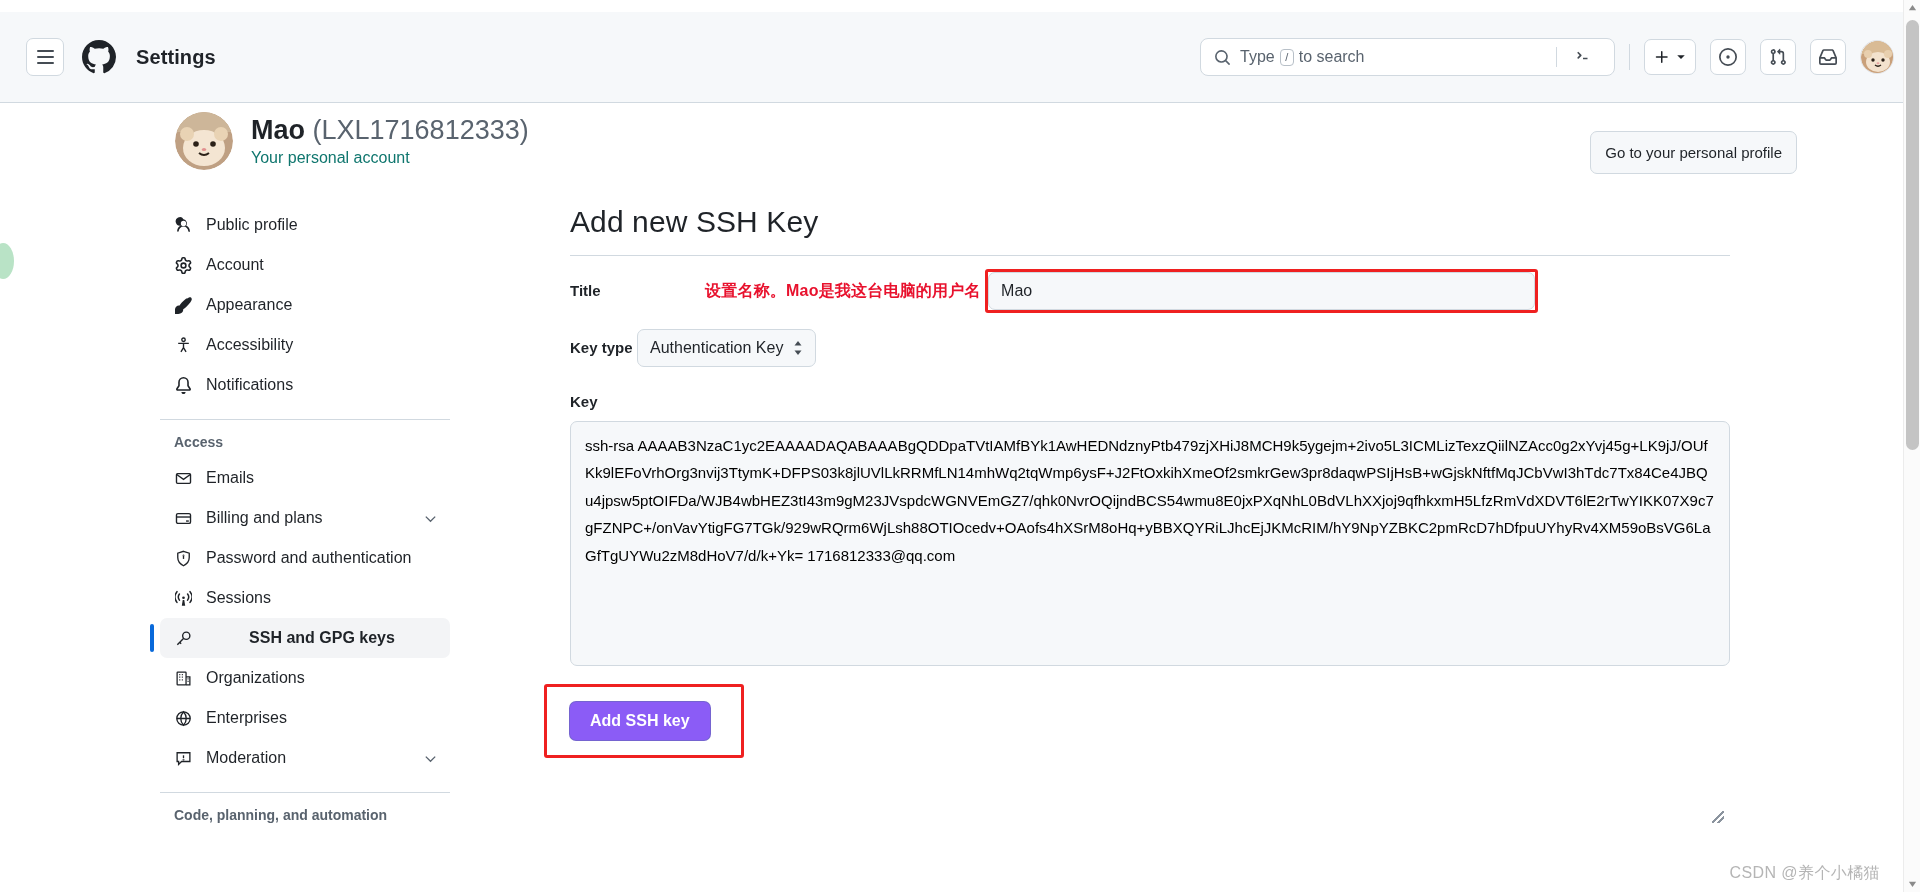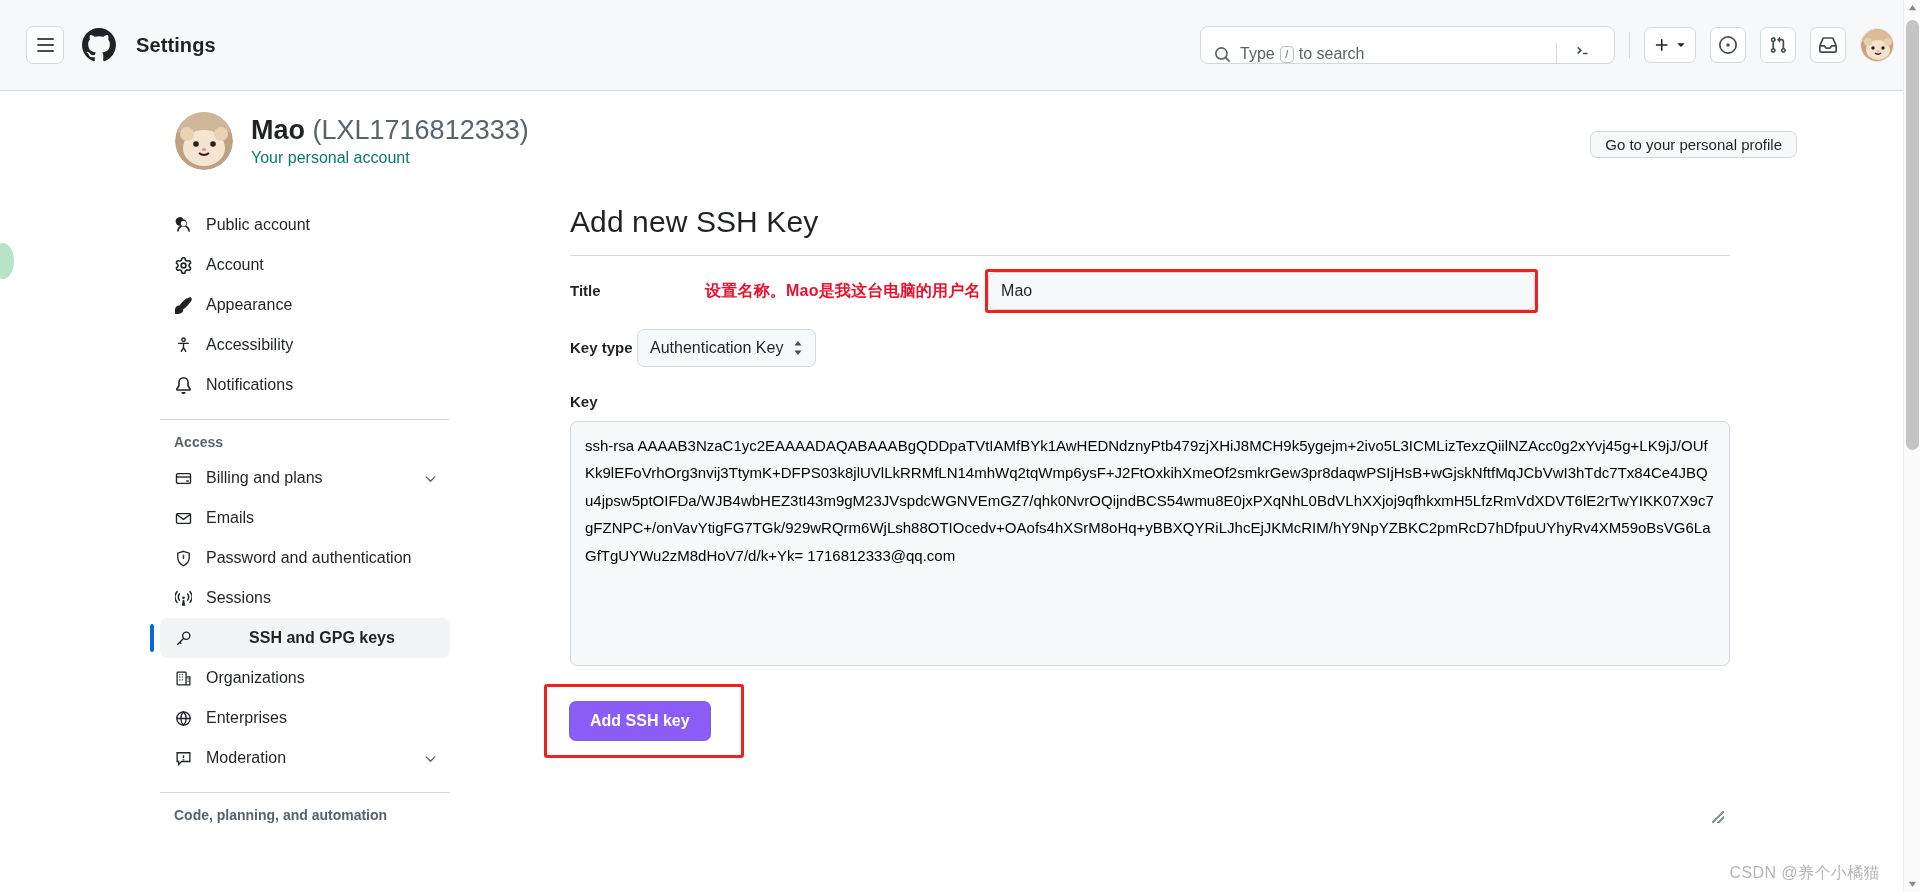--- a/index.html
+++ b/index.html
@@ -8,40 +8,40 @@
     width: 1920px; height: 892px;
     overflow: hidden;
     background: #ffffff;
     font-family: "Liberation Sans", sans-serif;
     color: #1f2328;
   }
   .page { position: relative; width: 1920px; height: 892px; background:#fff; }
 
   
   .header {
-    position: absolute; top: 0; left: 0; right: 0; height: 91px;
+    position: absolute; top: 12px; left: 0; right: 0; height: 91px;
     background: #f6f8fa;
     border-bottom: 1px solid #d1d9e0;
     display: flex; align-items: center;
     padding: 0 26px 0 26px;
   }
   .hamburger {
     width: 38px; height: 38px; border: 1px solid #d1d9e0; border-radius: 7px;
     background: #ffffff; display: flex; flex-direction: column; align-items: center;
     justify-content: center; gap: 4px; cursor: pointer; flex: none;
   }
   .hamburger span { display:block; width: 17px; height: 2px; background: #454c54; border-radius:1px;}
   .gh-logo { margin-left: 18px; flex: none; display:flex; align-items:center;}
   .app-title {
     margin-left: 20px; font-size: 20px; font-weight: 600; color: #1f2328; letter-spacing: .1px;
   }
   .header-right { margin-left: auto; display:flex; align-items:center; gap: 14px; }
   .searchbox {
     width: 415px; height: 38px; border: 1px solid #d1d9e0; border-radius: 8px;
-    background: #ffffff; display: flex; align-items: flex-end; padding: 0 22px 0 13px; gap: 9px;
+    background: #ffffff; display: flex; align-items: center; padding: 0 22px 0 13px; gap: 9px;
     cursor: text;
   }
   .searchbox .sicon { flex:none; display:flex; }
   .search-text {
     font-size: 16px; color: #59636e; display:flex; align-items:center; gap:5px; flex:1;
   }
   .slash-key {
     border: 1px solid #b8c0c8; border-radius: 4px; font-size: 11px; color: #59636e;
     padding: 0px 4px 1px 4px; line-height: 14px; display:inline-block; min-width: 14px; text-align:center;
   }
@@ -75,21 +75,21 @@
     position: absolute; top: 112px; left: 175px; display: flex; align-items: center; gap: 18px;
   }
   .avatar-lg { width: 58px; height: 58px; border-radius: 50%; overflow:hidden; flex:none; }
   .profile-name { font-size: 27px; font-weight: 600; line-height: 1.15; color:#1f2328; }
   .profile-name .handle { color: #59636e; font-weight: 400; }
   .profile-sub { font-size: 16px; color: #0f766e; margin-top: 2px; }
 
   .ghost-btn {
     position: absolute; top: 131px; right: 123px;
     border: 1px solid #d1d9e0; border-radius: 7px; background: #f6f8fa;
-    font-size: 15px; color: #1f2328; padding: 4px 14px; cursor: pointer;
+    font-size: 15px; color: #1f2328; padding: 12px 14px; cursor: pointer;
     font-family: "Liberation Sans", sans-serif; font-weight: 500;
   }
 
   
   .sidebar {
     position: absolute; top: 205px; left: 160px; width: 290px;
   }
   .nav-item {
     display: flex; align-items: center; gap: 14px; height: 40px;
     padding: 0 12px 0 14px; border-radius: 7px; cursor: pointer; position: relative;
@@ -306,21 +306,21 @@
   <button class="ghost-btn">Go to your personal profile</button>
 
   <div class="sidebar">
 
     <div class="nav-item">
       <span class="ico">
         <svg width="17" height="17" viewBox="0 0 16 16" fill="#1f2328">
             <path d="M10.561 8.073a6 6 0 0 1 3.432 5.142.75.75 0 1 1-1.498.07 4.5 4.5 0 0 0-8.99 0 .75.75 0 0 1-1.498-.07 6 6 0 0 1 3.431-5.142A3.999 3.999 0 1 1 8 2a4 4 0 0 1 2.561 6.073ZM10.5 6a2.5 2.5 0 1 0-5 0 2.5 2.5 0 0 0 5 0Z"></path>
           </svg>
       </span>
-      <span class="lbl">Public account</span>
+      <span class="lbl">Public profile</span>
     </div>
 
     <div class="nav-item">
       <span class="ico">
         <svg width="17" height="17" viewBox="0 0 16 16" fill="#1f2328">
             <path d="M8 0a8.2 8.2 0 0 1 .701.031C9.444.095 9.99.645 10.16 1.29l.288 1.107c.018.066.079.158.212.224.231.114.454.243.668.386.123.082.233.09.299.071l1.103-.303c.644-.176 1.392.021 1.82.63.27.385.506.792.704 1.218.315.675.111 1.422-.364 1.891l-.814.806c-.049.048-.098.147-.088.294.016.257.016.515 0 .772-.01.147.038.246.088.294l.814.806c.475.469.679 1.216.364 1.891a7.977 7.977 0 0 1-.704 1.217c-.428.61-1.176.807-1.82.63l-1.102-.302c-.067-.019-.177-.011-.3.071a5.909 5.909 0 0 1-.668.386c-.133.066-.194.158-.211.224l-.29 1.106c-.168.646-.715 1.196-1.458 1.26a8.006 8.006 0 0 1-1.402 0c-.743-.064-1.289-.614-1.458-1.26l-.289-1.106c-.018-.066-.079-.158-.212-.224a5.738 5.738 0 0 1-.668-.386c-.123-.082-.233-.09-.299-.071l-1.103.303c-.644.176-1.392-.021-1.82-.63a8.12 8.12 0 0 1-.704-1.218c-.315-.675-.111-1.422.363-1.891l.815-.806c.05-.048.098-.147.088-.294a6.214 6.214 0 0 1 0-.772c.01-.147-.038-.246-.088-.294l-.815-.806C.635 6.045.431 5.298.746 4.623a7.92 7.92 0 0 1 .704-1.217c.428-.61 1.176-.807 1.82-.63l1.102.302c.067.019.177.011.3-.071.214-.143.437-.272.668-.386.133-.066.194-.158.211-.224l.29-1.106C6.009.645 6.556.095 7.299.03 7.53.01 7.764 0 8 0Zm-.571 1.525c-.036.003-.108.036-.137.146l-.289 1.105c-.147.561-.549.967-.998 1.189-.173.086-.34.183-.5.29-.417.278-.97.423-1.529.27l-1.103-.303c-.109-.03-.175.016-.195.045-.22.312-.412.644-.573.99-.014.031-.021.11.059.19l.815.806c.411.406.562.957.53 1.456a4.709 4.709 0 0 0 0 .582c.032.499-.119 1.05-.53 1.456l-.815.806c-.081.08-.073.159-.059.19.162.346.353.677.573.989.02.03.085.076.195.046l1.102-.303c.56-.153 1.113-.008 1.53.27.161.107.328.204.501.29.447.222.85.629.997 1.189l.289 1.105c.029.109.101.143.137.146a6.6 6.6 0 0 0 1.142 0c.036-.003.108-.037.137-.146l.289-1.105c.147-.561.549-.967.998-1.189.173-.086.34-.183.5-.29.417-.278.97-.423 1.529-.27l1.103.303c.109.029.175-.16.195-.045.22-.313.411-.644.573-.99.014-.31.021-.11-.059-.19l-.815-.806c-.411-.406-.562-.957-.53-1.456a4.709 4.709 0 0 0 0-.582c-.032-.499.119-1.05.53-1.456l.815-.806c.081-.8.073-.159.059-.19a6.464 6.464 0 0 0-.573-.989c-.02-.03-.085-.076-.195-.046l-1.102.303c-.56.153-1.113.008-1.53-.27a4.44 4.44 0 0 0-.501-.29c-.447-.222-.85-.629-.997-1.189l-.289-1.105c-.029-.11-.101-.143-.137-.146a6.6 6.6 0 0 0-1.142 0ZM11 8a3 3 0 1 1-6 0 3 3 0 0 1 6 0ZM9.5 8a1.5 1.5 0 1 0-3.001.001A1.5 1.5 0 0 0 9.5 8Z"></path>
           </svg>
       </span>
       <span class="lbl">Account</span>
     </div>
@@ -348,45 +348,45 @@
       <span class="ico">
         <svg width="17" height="17" viewBox="0 0 16 16" fill="#1f2328">
             <path d="M8 16a2 2 0 0 0 1.985-1.75c.017-.137-.097-.25-.235-.25h-3.5c-.138 0-.252.113-.235.25A2 2 0 0 0 8 16ZM3 5a5 5 0 0 1 10 0v2.947c0 .05.015.098.042.139l1.703 2.555A1.519 1.519 0 0 1 13.482 13H2.518a1.516 1.516 0 0 1-1.263-2.36l1.703-2.554A.255.255 0 0 0 3 7.947Zm5-3.5A3.5 3.5 0 0 0 4.5 5v2.947c0 .346-.102.683-.294.97l-1.703 2.556a.017.017 0 0 0 .015.027h10.964a.017.017 0 0 0 .014-.027l-1.703-2.555a1.745 1.745 0 0 1-.294-.97V5A3.5 3.5 0 0 0 8 1.5Z"></path>
           </svg>
       </span>
       <span class="lbl">Notifications</span>
     </div>
 
     <div class="nav-divider"></div>
     <div class="nav-section">Access</div>
+
+    <div class="nav-item">
+      <span class="ico">
+        <svg width="17" height="17" viewBox="0 0 16 16" fill="none" stroke="#1f2328" stroke-width="1.3">
+            <rect x="1.4" y="3.4" width="13.2" height="9.2" rx="1"></rect>
+            <path d="M1.6 4.2 8 8.8l6.4-4.6"></path>
+          </svg>
+      </span>
+      <span class="lbl">Emails</span>
+    </div>
 
     <div class="nav-item">
       <span class="ico">
         <svg width="17" height="17" viewBox="0 0 16 16" fill="none" stroke="#1f2328" stroke-width="1.3">
             <rect x="1.4" y="3.4" width="13.2" height="9.2" rx="1.4"></rect>
             <path d="M1.4 6.6h13.2"></path>
             <path d="M10.4 10.4h2.6"></path>
           </svg>
       </span>
       <span class="lbl">Billing and plans</span>
       <span class="chev">
         <svg width="15" height="15" viewBox="0 0 16 16" fill="none" stroke="#59636e" stroke-width="1.4">
             <path d="M3 6l5 5 5-5"></path>
           </svg>
       </span>
-    </div>
-
-    <div class="nav-item">
-      <span class="ico">
-        <svg width="17" height="17" viewBox="0 0 16 16" fill="none" stroke="#1f2328" stroke-width="1.3">
-            <rect x="1.4" y="3.4" width="13.2" height="9.2" rx="1"></rect>
-            <path d="M1.6 4.2 8 8.8l6.4-4.6"></path>
-          </svg>
-      </span>
-      <span class="lbl">Emails</span>
     </div>
 
     <div class="nav-item">
       <span class="ico">
         <svg width="17" height="17" viewBox="0 0 16 16" fill="none" stroke="#1f2328" stroke-width="1.25">
             <path d="M8 1.2 13.4 3v4.1c0 3.3-2.2 6.1-5.4 7.7-3.2-1.6-5.4-4.4-5.4-7.7V3Z"></path>
             <path d="M8 5.4v3"></path>
             <circle cx="8" cy="5.1" r=".2"></circle>
           </svg>
       </span>

